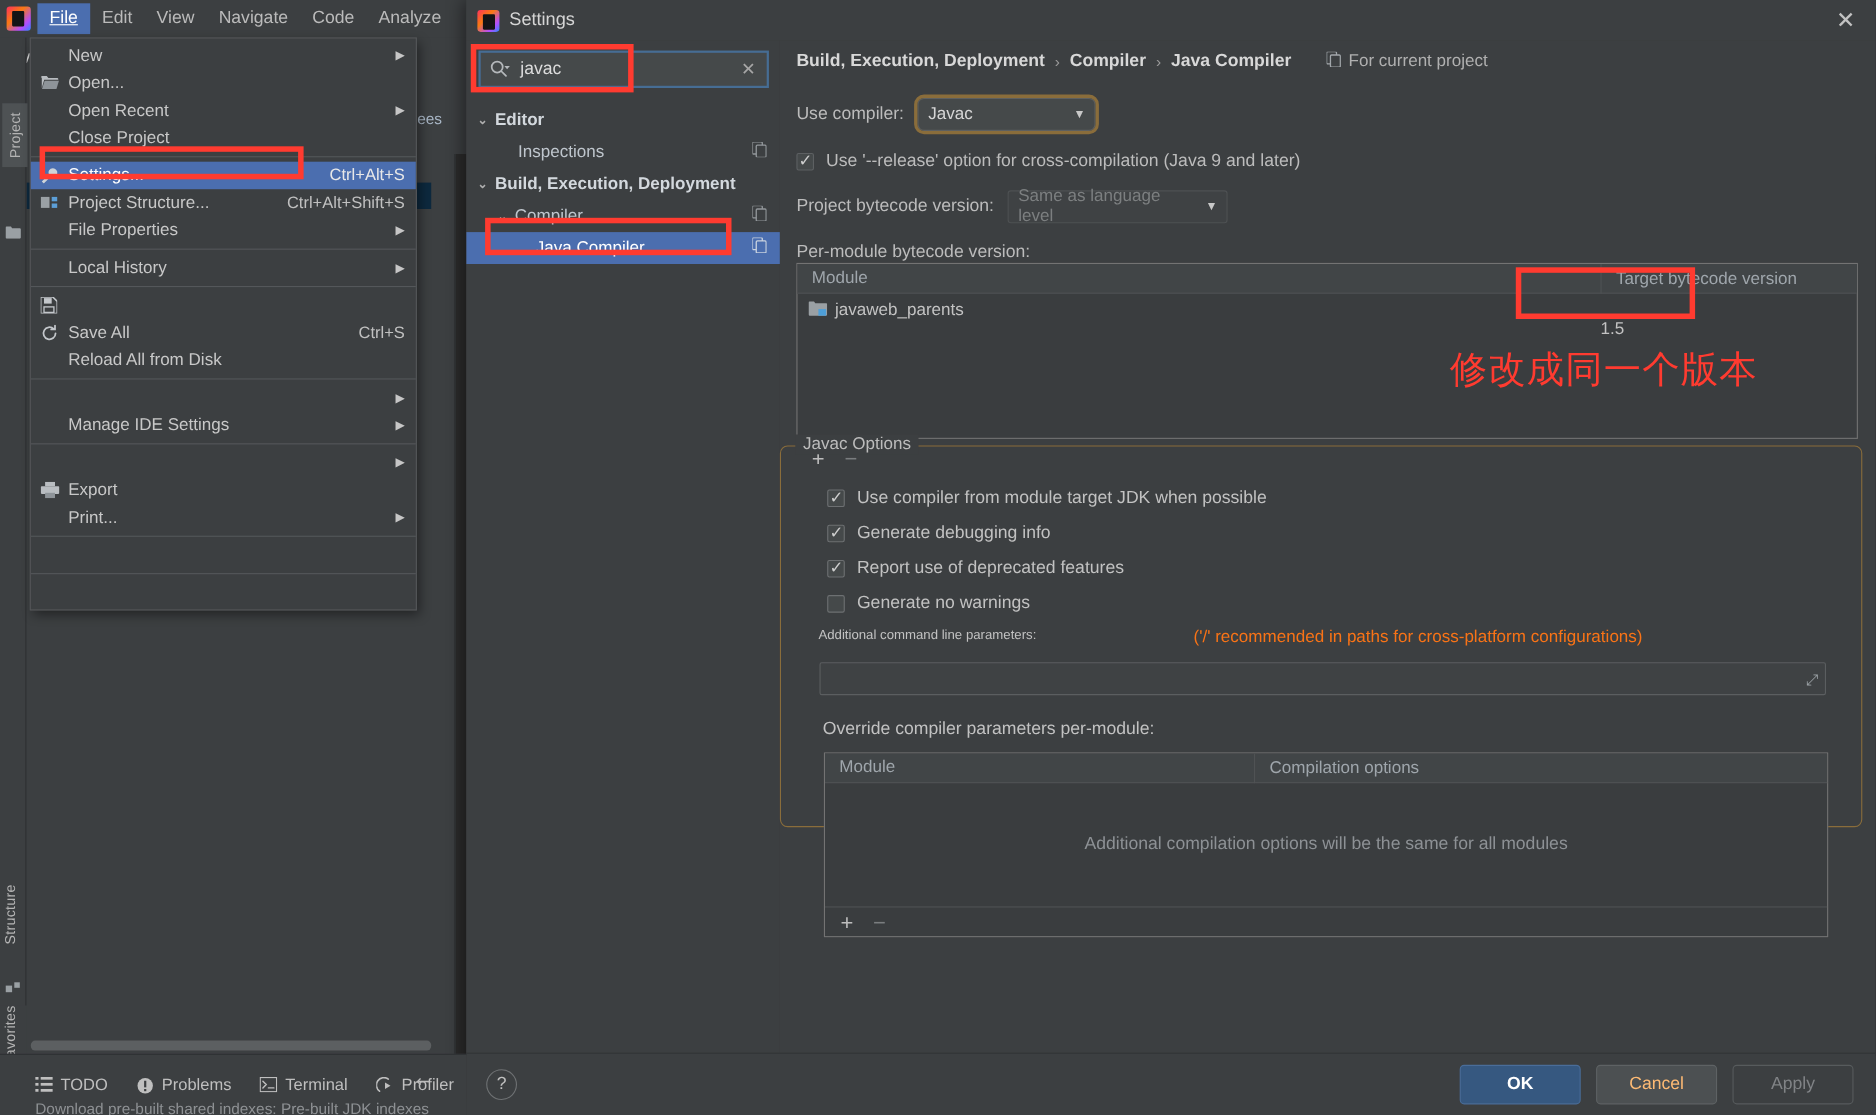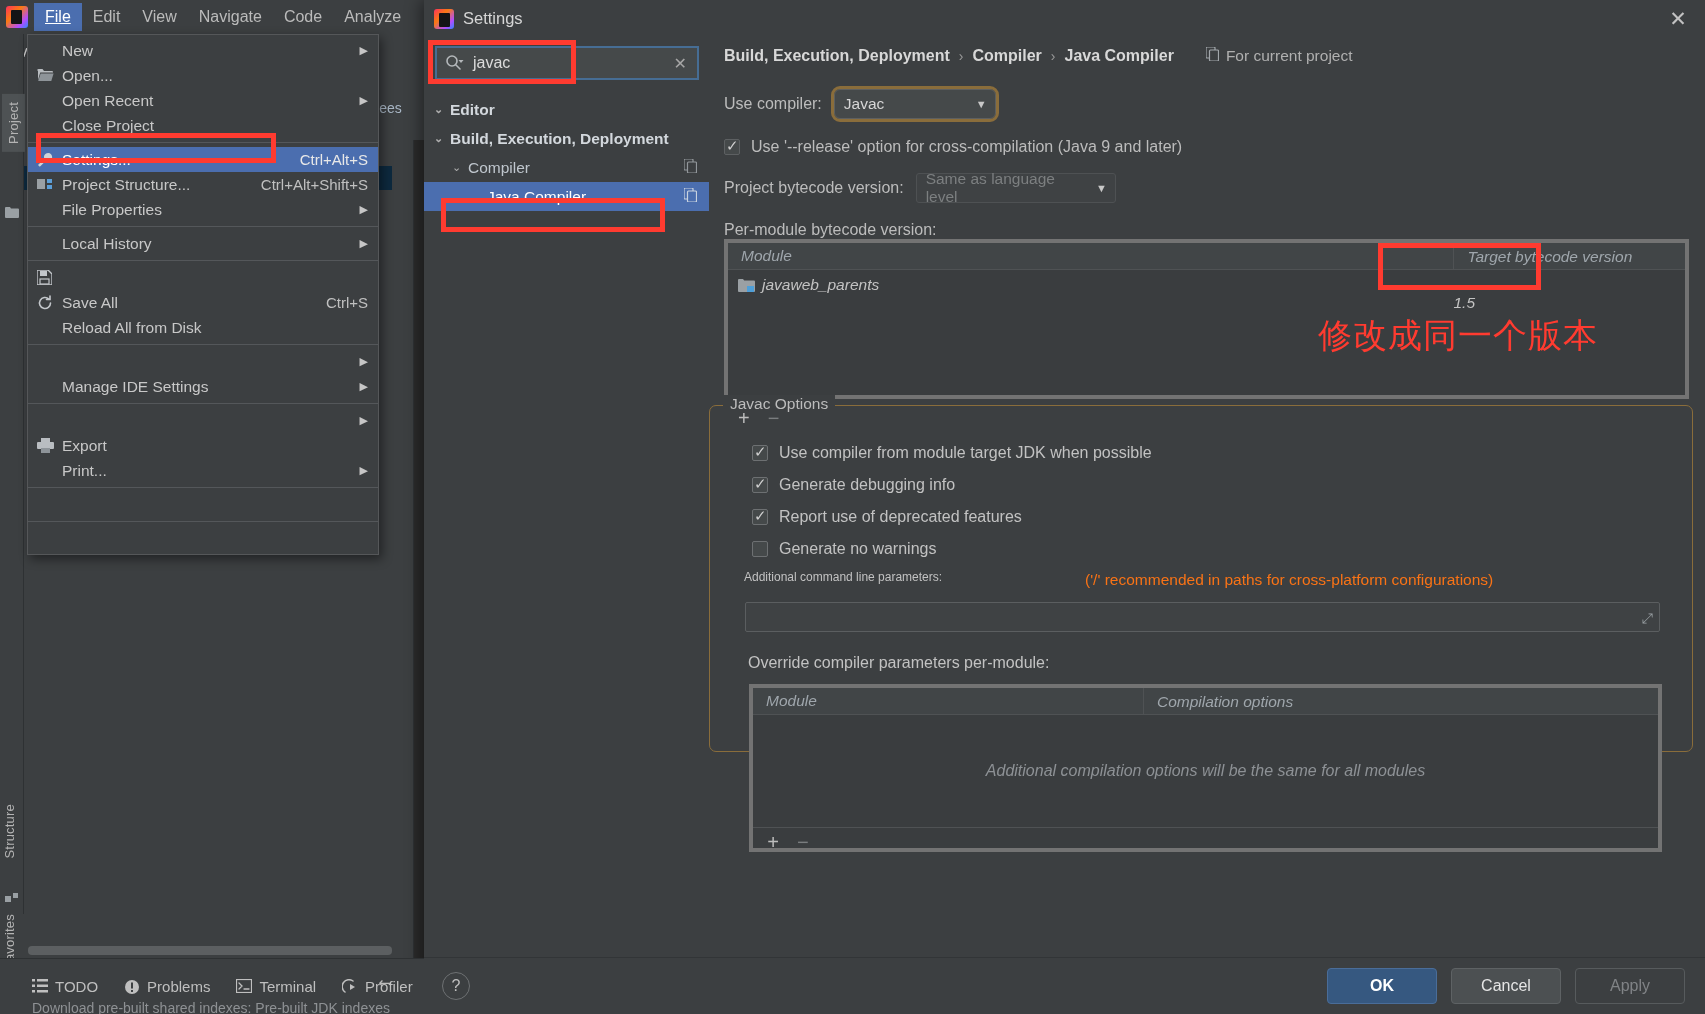--- a/index.html
+++ b/index.html
@@ -171,21 +171,21 @@
     display: inline-block; position: relative; flex: 0 0 auto; border-radius: 2px;
   }
   .cbx.on::after {
     content: "✓"; position: absolute; left: 1px; top: -3px;
     font-size: 15px; color: #cfcfcf;
   }
   .cbx.dim { border-color: #5d6062; }
 
   .table-box {
     position: absolute; left: 15px; width: 965px;
-    background: #3a3d3f; border: 4px solid #737373; font-style: italic;
+    background: #3a3d3f; border: 1px solid #737373;
   }
   .thead {
     display: flex; height: 27px; align-items: center; background: #414547;
     border-bottom: 1px solid #4f5254; font-size: 15.5px; color: #9fa6ac;
   }
   .thead .th { padding-left: 13px; }
   .tbody-row {
     display: flex; align-items: center; height: 30px; font-size: 15.5px; color: #c3c3c3;
   }
   .mod-ico { width: 17px; height: 15px; margin: 0 7px 0 10px; position: relative; flex: 0 0 auto; }
@@ -215,21 +215,21 @@
   }
   .help-btn {
     width: 28px; height: 28px; border-radius: 50%; border: 1px solid #6e7173;
     color: #c0c0c0; font-size: 16px; text-align: center; line-height: 26px;
     margin-left: 18px; background: #42464800;
   }
   .btns { margin-left: auto; display: flex; gap: 14px; padding-right: 20px; }
   .btn {
     min-width: 110px; height: 36px; border-radius: 4px; font-size: 16px;
     display: flex; align-items: center; justify-content: center;
-    border: 1px solid #5e6264; background: #4c5052; color: #e5e5e5;
+    border: 1px solid #5e6264; background: #4c5052; color: #fdba74;
   }
   .btn.primary { background: #365880; border-color: #4a6d99; color: #ffffff; font-weight: bold; }
   .btn.disabled { color: #808386; background: #41454700; border-color: #575b5d; }
 
   
   .redbox { position: absolute; border: 5px solid #ff3b30; z-index: 80; pointer-events: none; }
   .redtext {
     position: absolute; color: #ff3b30; font-size: 34px; z-index: 80;
     font-family: "DejaVu Sans", sans-serif; white-space: nowrap; letter-spacing: 1px;
   }
@@ -444,20 +444,29 @@
           </span>
           <span class="search-val" title="Search settings">javac</span>
           <span class="search-clear">✕</span>
         </div>
       </div>
 
       <div class="tree">
         <div class="tnode bold" style="padding-left:10px;">
           <span class="chev">⌄</span>
           <span>Editor</span>
+        </div>
+        <div class="tnode" style="padding-left:47px;">
+          <span>Inspections</span>
+          <span class="copyico">
+            <svg width="13" height="14" viewBox="0 0 13 14">
+                <rect x="0" y="0" width="9" height="11" rx="1" stroke="#a2a7ab" fill="none" stroke-width="1.2"></rect>
+                <rect x="3.5" y="3" width="9" height="11" rx="1" stroke="#a2a7ab" fill="#3c3f41" stroke-width="1.2"></rect>
+              </svg>
+          </span>
         </div>
         <div class="tnode bold" style="padding-left:10px;">
           <span class="chev">⌄</span>
           <span>Build, Execution, Deployment</span>
         </div>
         <div class="tnode" style="padding-left:28px;">
           <span class="chev">⌄</span>
           <span>Compiler</span>
           <span class="copyico">
             <svg width="13" height="14" viewBox="0 0 13 14">
@@ -521,21 +530,21 @@
       <div class="row" style="margin-top:18px;">
         <span class="lbl">Per-module bytecode version:</span>
       </div>
 
       <div class="table-box" style="top:202px; height:160px;">
         <div class="thead">
           <div class="th" style="width:730px;">Module</div>
           <div class="th" style="width:233px; border-left:1px solid #4f5254; height:27px; line-height:27px;">Target bytecode version</div>
         </div>
         <div class="tbody-row">
-          <div style="width:730px; display:flex; align-items:center;">
+          <div style="width:730px; display:flex; ">
             <span class="mod-ico">
               <svg width="17" height="15" viewBox="0 0 17 15">
                   <path d="M0 2a1 1 0 011-1h4l1.2 1.6H16a1 1 0 011 1V13a1 1 0 01-1 1H1a1 1 0 01-1-1z" fill="#9aa0a4"></path>
                   <rect x="9" y="8" width="7" height="6" fill="#4e9fd8"></rect>
                 </svg>
             </span>
             <span>javaweb_parents</span>
           </div>
           <div style="width:233px; text-align:left;margin-top:36px;">1.5</div>
         </div>

